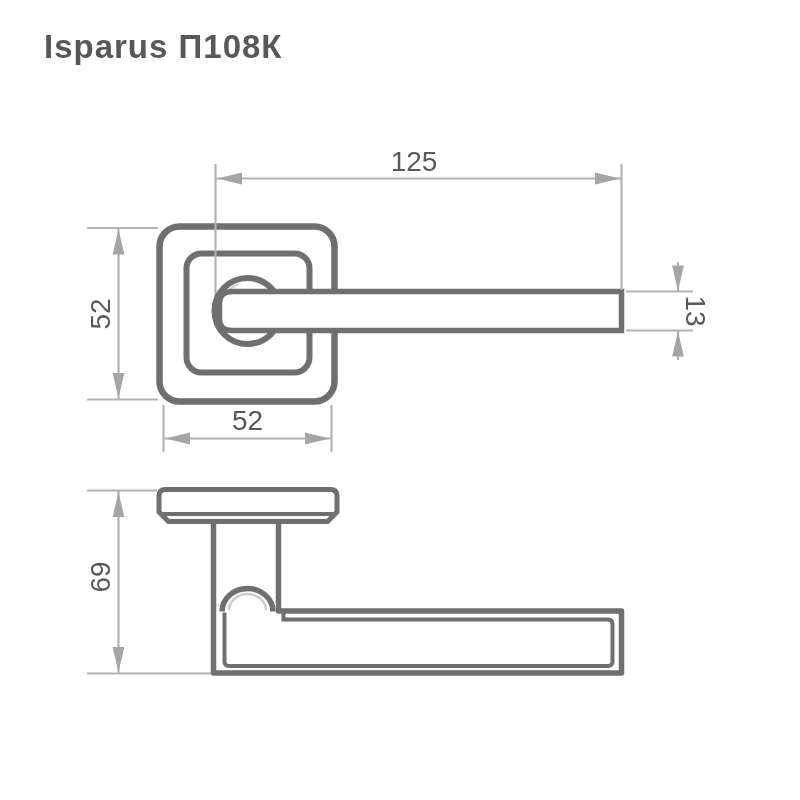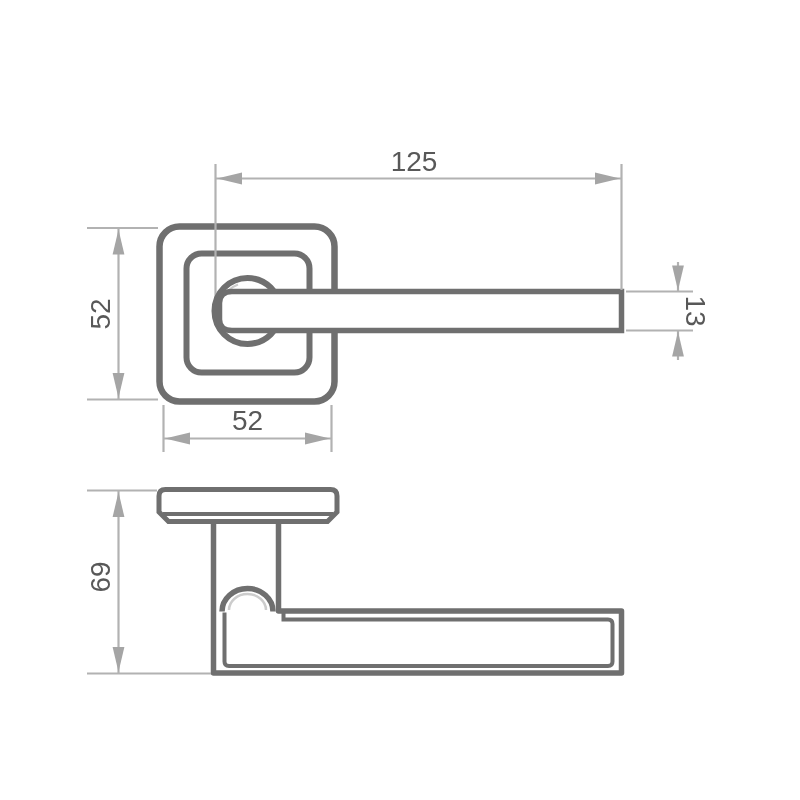--- a/index.html
+++ b/index.html
@@ -34,20 +34,21 @@
     fill: var(--color-text);
     font-family: "Liberation Sans", sans-serif;
     font-size: 28px;
   }
 </style>
 </head>
 <body>
 
 <div class="stage">
 
+  <div class="page-title">Isparus П108К</div>
 
   <svg width="800" height="800" viewBox="0 0 800 800">
 
     <g>
       <rect x="159.5" y="226.5" width="175" height="175" rx="20" class="dark-fill" stroke-width="6.5"></rect>
       <rect x="186.5" y="253.5" width="123" height="119" rx="15" class="dark-fill" stroke-width="6"></rect>
 
       <line x1="215.5" y1="164" x2="215.5" y2="298" class="dim"></line>
 
       <circle cx="247.5" cy="311" r="33" class="dark-fill" stroke-width="6"></circle>

